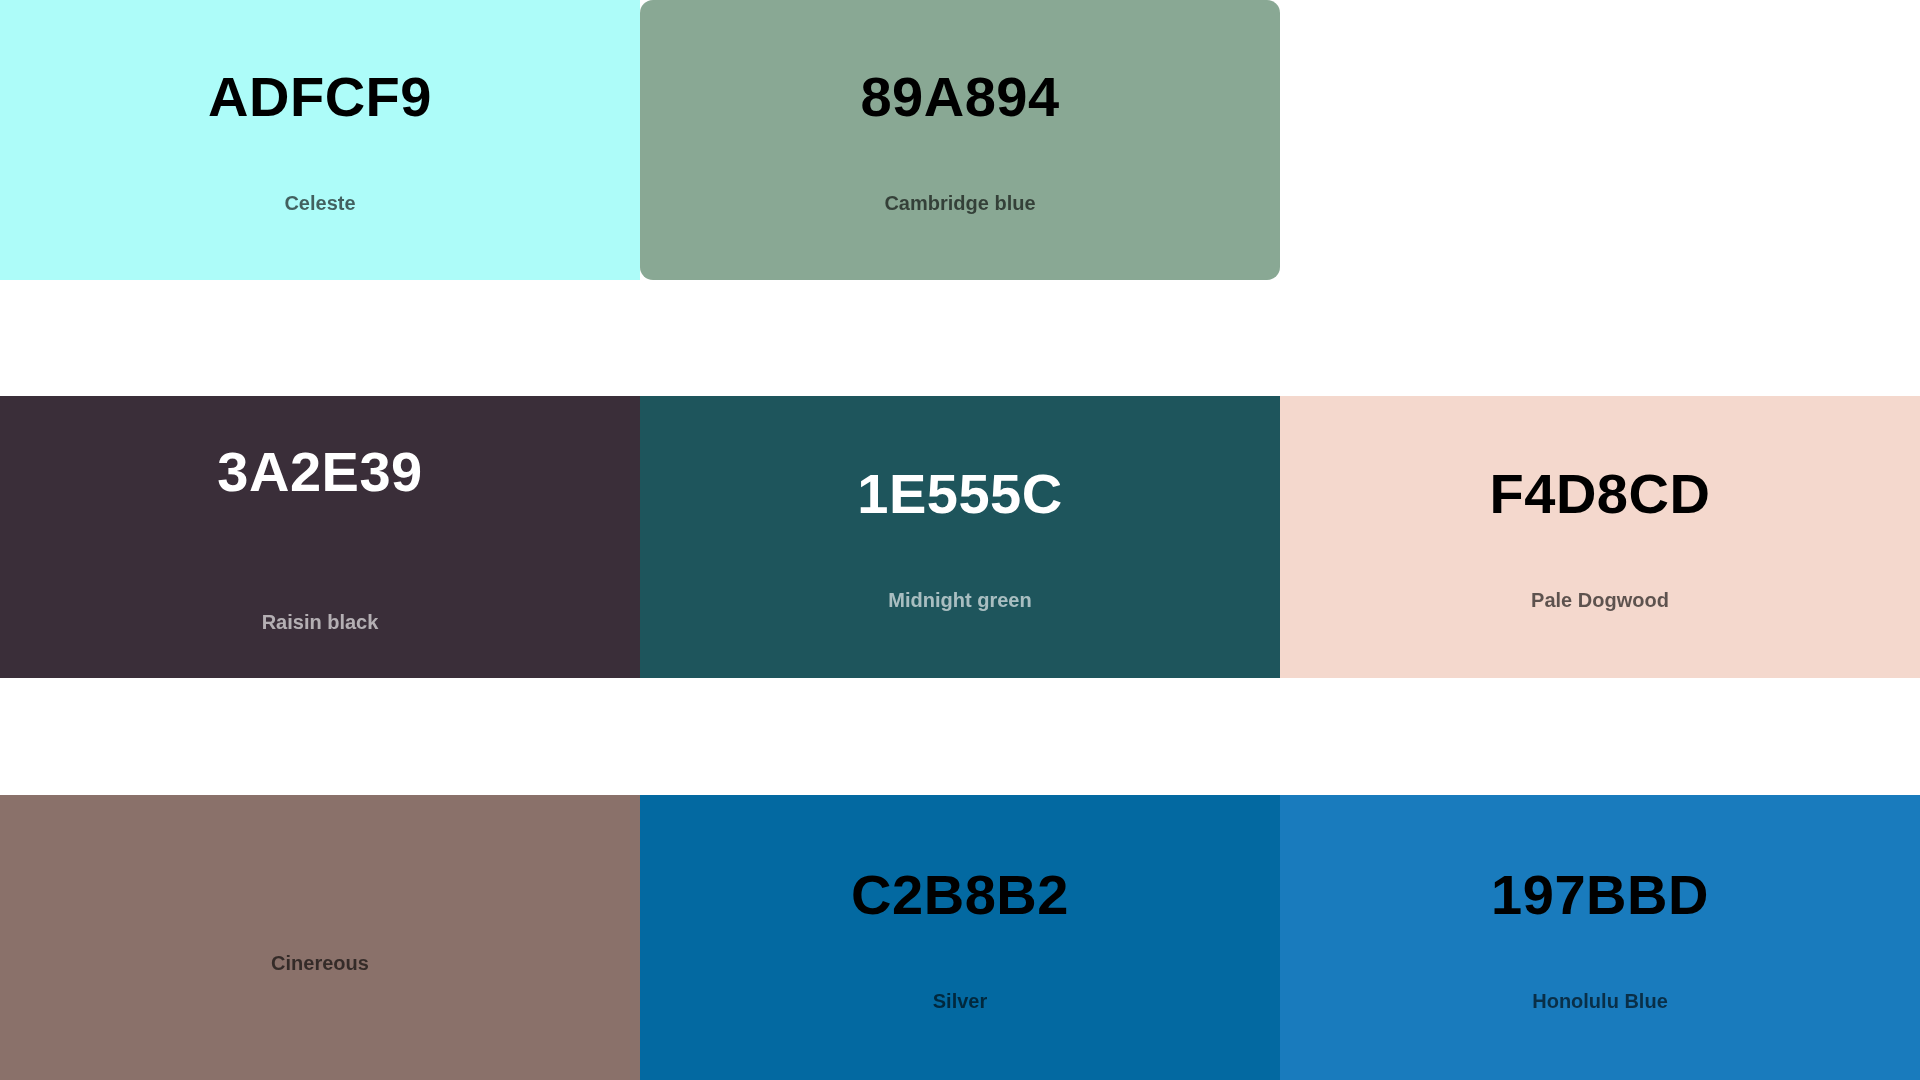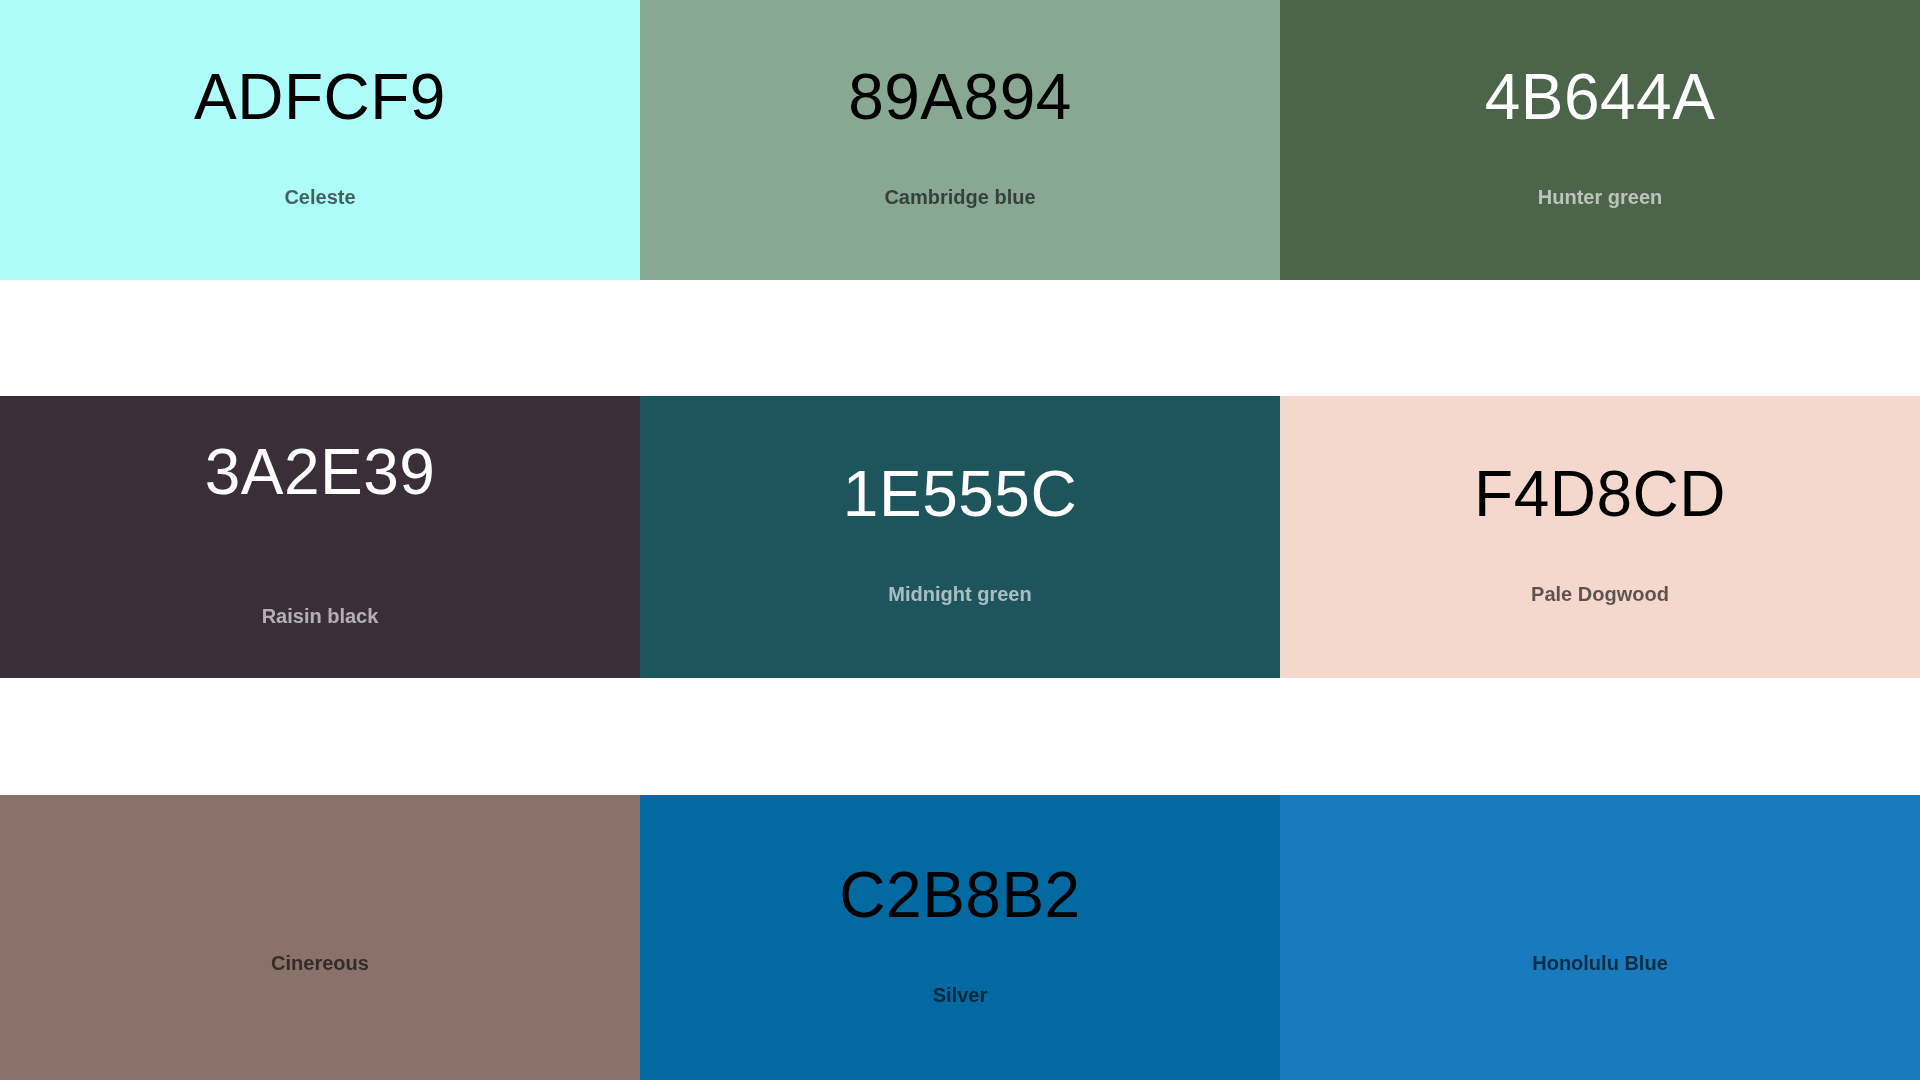--- a/index.html
+++ b/index.html
@@ -46,25 +46,25 @@
     box-sizing: border-box;
     position: relative;
     display: flex;
     flex-direction: column;
     align-items: center;
     justify-content: center;
     overflow: hidden;
   }
 
   .swatch-hex {
-    font-size: 64px;
-    font-weight: normal;
+    font-size: 56px;
+    font-weight: bold;
     letter-spacing: 0.5px;
     line-height: 1;
-    margin: 0;
+    margin: 10px;
     padding: 0;
     white-space: nowrap;
     text-align: center;
   }
 
   .swatch-name {
     font-size: 20px;
     font-weight: bold;
     line-height: 1;
     margin: 8px;
@@ -83,27 +83,23 @@
 </head>
 <body style="background-color: rgb(255, 255, 255);">
 
 <div id="palette">
 
   <div class="palette-row row-1">
     <div class="swatch dark-text" style="background-color: rgb(173, 252, 249);">
       <div class="swatch-hex">ADFCF9</div>
       <div class="swatch-name">Celeste</div>
     </div>
-    <div class="swatch dark-text" style="background-color: rgb(137, 168, 148);">
+    <div class="swatch dark-text" style="background-color: rgb(137, 168, 148); border-radius: 13px;">
       <div class="swatch-hex">89A894</div>
       <div class="swatch-name">Cambridge blue</div>
-    </div>
-    <div class="swatch light-text" style="background-color: rgb(75, 100, 74);">
-      <div class="swatch-hex">4B644A</div>
-      <div class="swatch-name">Hunter green</div>
     </div>
   </div>
 
   <div class="row-gap gap-1"></div>
 
   <div class="palette-row row-2">
     <div class="swatch light-text" style="background-color: rgb(58, 46, 57); gap: 44px;">
       <div class="swatch-hex">3A2E39</div>
       <div class="swatch-name">Raisin black</div>
     </div>
@@ -121,17 +117,18 @@
 
   <div class="palette-row row-3">
     <div class="swatch dark-text" style="background-color: rgb(138, 113, 106);">
       <div class="swatch-name">Cinereous</div>
     </div>
     <div class="swatch dark-text" style="background-color: #0369a1;">
       <div class="swatch-hex">C2B8B2</div>
       <div class="swatch-name">Silver</div>
     </div>
     <div class="swatch dark-text" style="background-color: rgb(25, 123, 189);">
+      <div class="swatch-hex">197BBD</div>
       <div class="swatch-name">Honolulu Blue</div>
     </div>
   </div>
 
 </div>
 
 </body></html>

